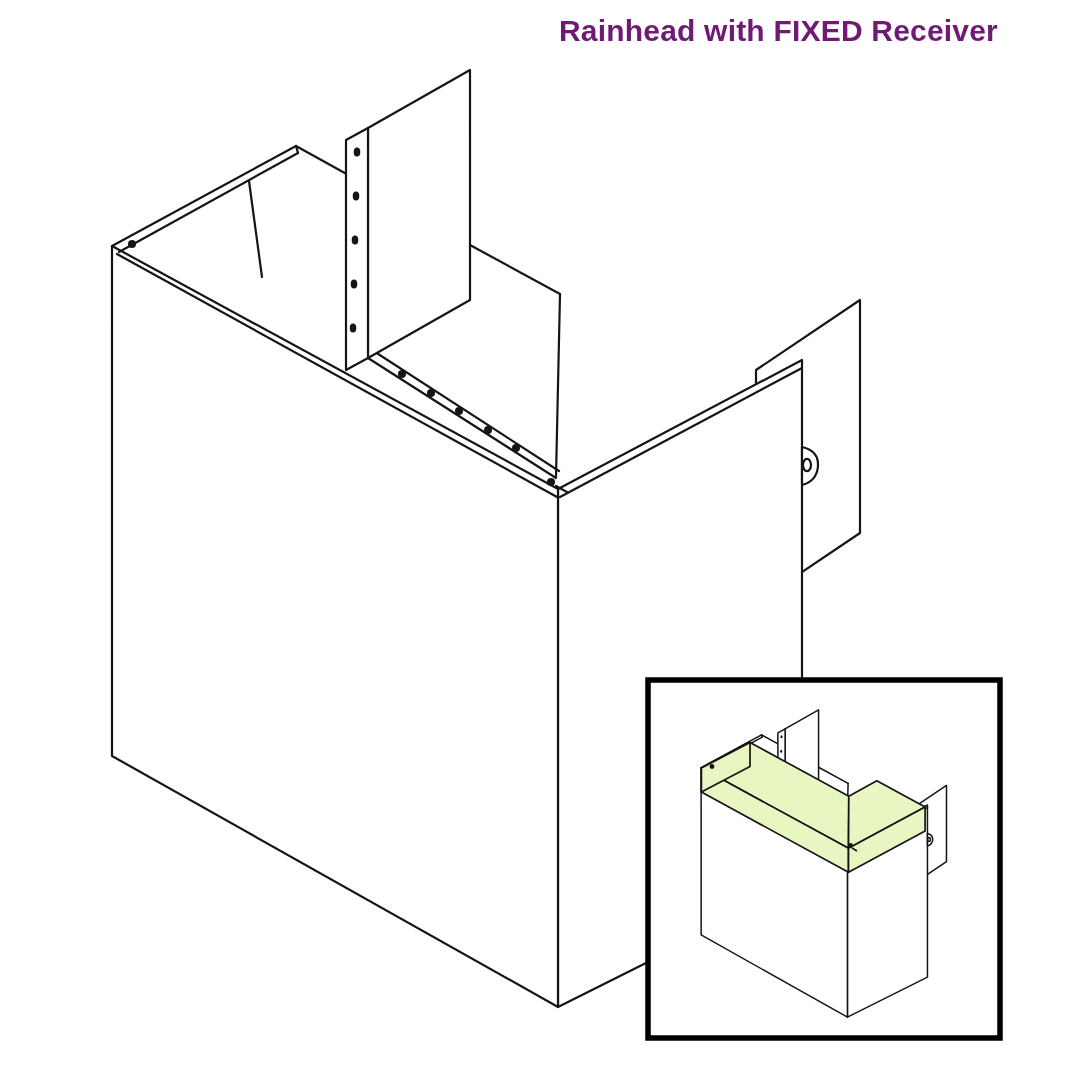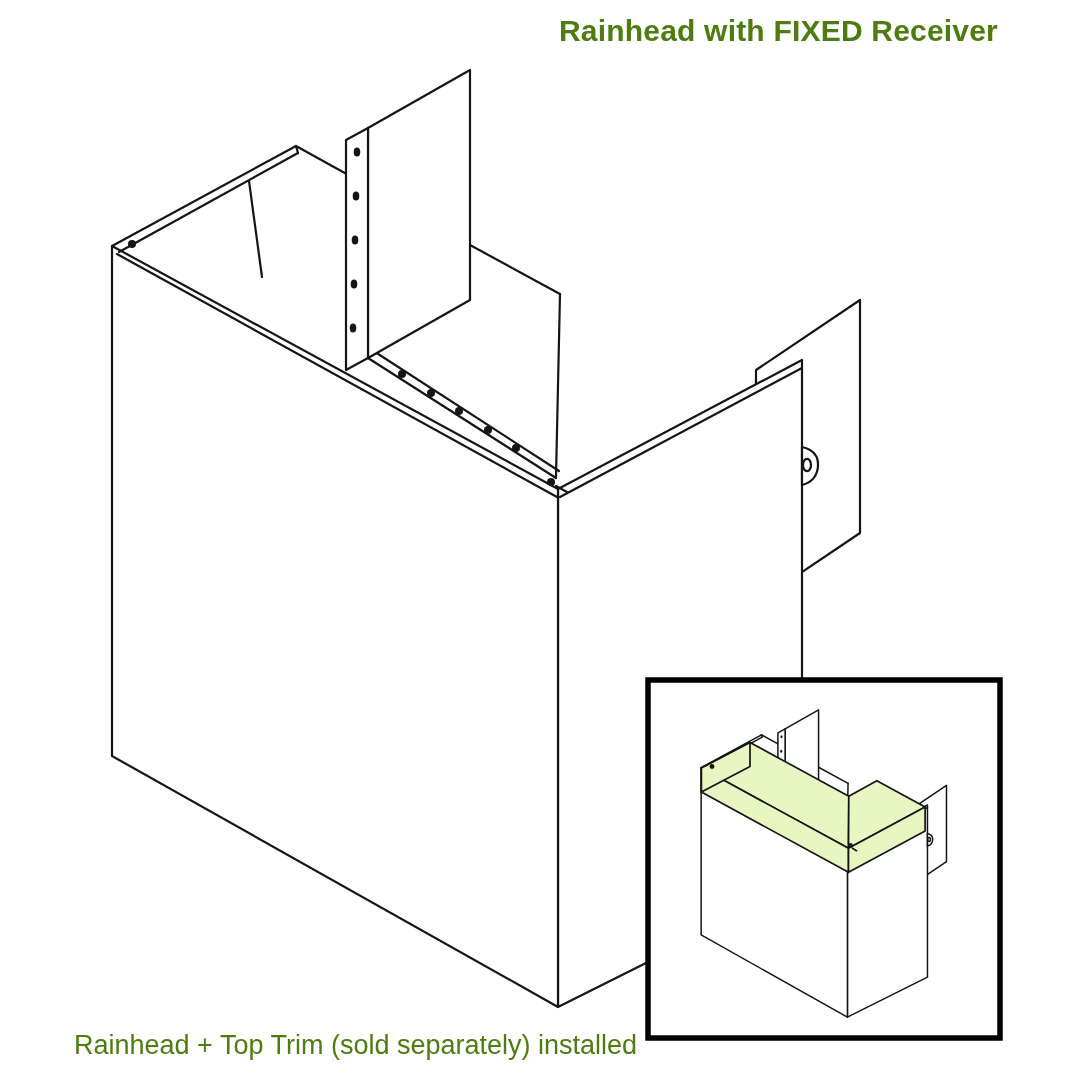--- a/index.html
+++ b/index.html
@@ -1,17 +1,17 @@
 <!DOCTYPE html>
 <html><head>
 <meta charset="utf-8">
 <style>
   html,body{margin:0;padding:0;background:#ffffff;}
   #page{position:relative;width:1080px;height:1080px;background:#ffffff;overflow:hidden;
-        font-family:"Liberation Sans", sans-serif;color:#4d7c0f;}
+        font-family:"Liberation Sans", sans-serif;color:#701a75;}
   #title{position:absolute;top:14px;right:82px;font-size:30px;font-weight:600;letter-spacing:.2px;}
   #caption{position:absolute;left:74px;top:1030px;font-size:27px;font-weight:400;}
   svg{position:absolute;left:0;top:0;}
 </style>
 </head>
 <body>
 
 <div id="page">
 
   <svg width="1080" height="1080" viewBox="0 0 1080 1080">
@@ -97,14 +97,13 @@
         <g fill="#151515" stroke="none">
           <circle cx="712" cy="766.5" r="2.4"></circle>
           <circle cx="850.5" cy="845.5" r="2.4"></circle>
         </g>
         <path d="M852,848 L857,851" stroke="#151515" stroke-width="1.6"></path>
       </g>
     </g>
   </svg>
 
   <div id="title">Rainhead with FIXED Receiver</div>
-  <div id="caption">Rainhead + Top Trim (sold separately) installed</div>
 </div>
 
 </body></html>

